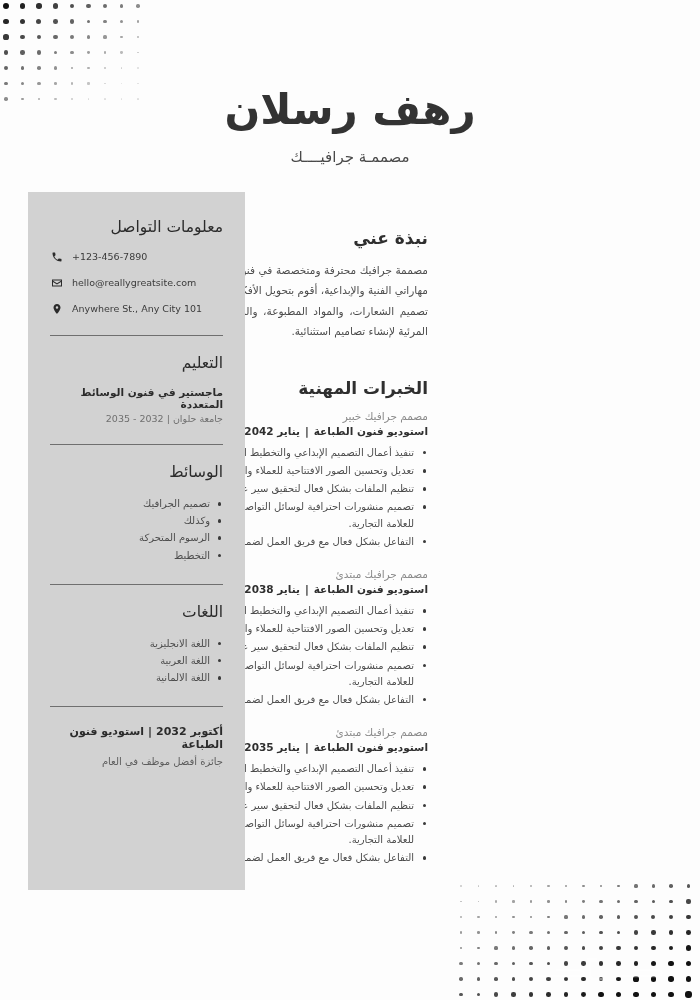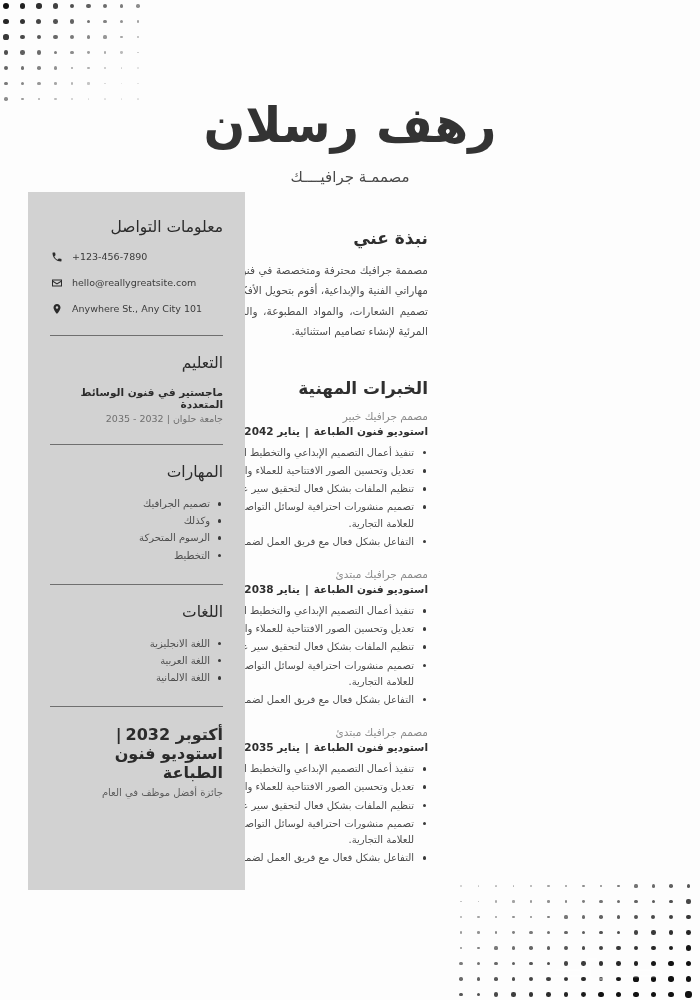--- a/index.html
+++ b/index.html
@@ -40,26 +40,26 @@
 
   
   .header {
     position: absolute;
     top: 86px;
     left: 0;
     width: 700px;
     text-align: center;
   }
   .name {
-    font-size: 49px;
+    font-size: 42px;
     font-weight: bold;
     color: #333333;
     letter-spacing: 0px;
     line-height: 1.15;
-    margin: 12px;
+    margin: 0;
     direction: rtl;
   }
   .subtitle {
     margin-top: 14px;
     font-size: 15px;
     color: #4a4a4a;
     letter-spacing: 3px;
     direction: rtl;
   }
 
@@ -204,21 +204,21 @@
     content: "";
     position: absolute;
     right: 2px;
     top: 7px;
     width: 3.5px;
     height: 3.5px;
     border-radius: 50%;
     background: #3a3a3a;
   }
   .sb-award-meta {
-    font-size: 16px;
+    font-size: 11px;
     font-weight: bold;
     color: #2b2b2b;
     margin-bottom: 5px;
   }
   .sb-award-meta .sep { padding: 0 4px; }
   .sb-award-desc {
     font-size: 10px;
     color: #5d5d5d;
   }
 
@@ -402,21 +402,21 @@
       <h2 class="sb-title">التعليم</h2>
       <div>
         <div class="sb-edu-deg">ماجستير في فنون الوسائط المتعددة</div>
         <div class="sb-edu-sub">جامعة حلوان | 2032 - 2035</div>
       </div>
     </div>
 
     <div class="sb-divider"></div>
 
     <div class="sb-group">
-      <h2 class="sb-title">المهارات</h2>
+      <h2 class="sb-title">الوسائط</h2>
       <ul class="sb-list">
         <li>تصميم الجرافيك</li>
         <li>وكذلك</li>
         <li>الرسوم المتحركة</li>
         <li>التخطيط</li>
       </ul>
     </div>
 
     <div class="sb-divider"></div>
 

